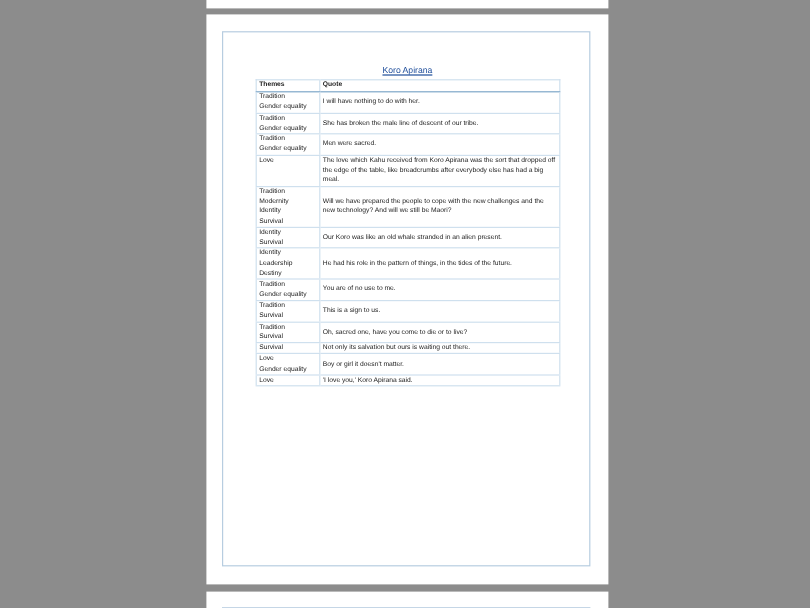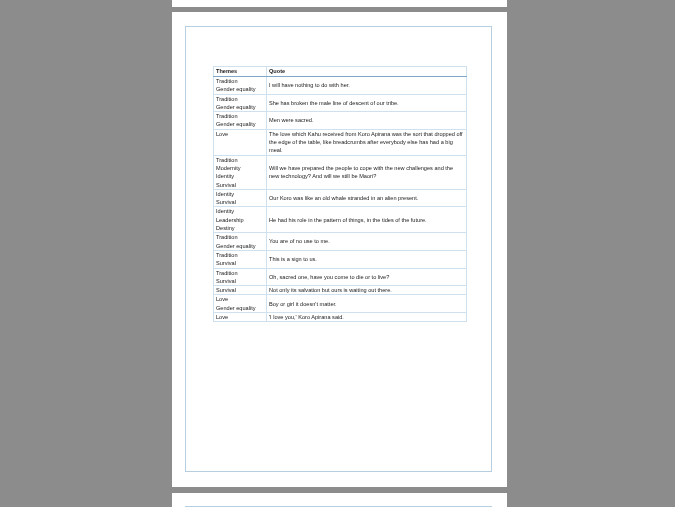--- a/index.html
+++ b/index.html
@@ -20,20 +20,21 @@
   table{border:1px solid #cfe0ee;}
   .line{display:block;}
 </style>
 </head>
 <body>
 
 <div class="page page-prev"></div>
 
 <div class="page page-main">
   <div class="frame"></div>
+  <div class="title">Koro Apirana</div>
   <table>
     <thead>
       <tr>
         <th>Themes</th>
         <th>Quote</th>
       </tr>
     </thead>
     <tbody id="tbody">
         <tr>
           <td class="themes">

